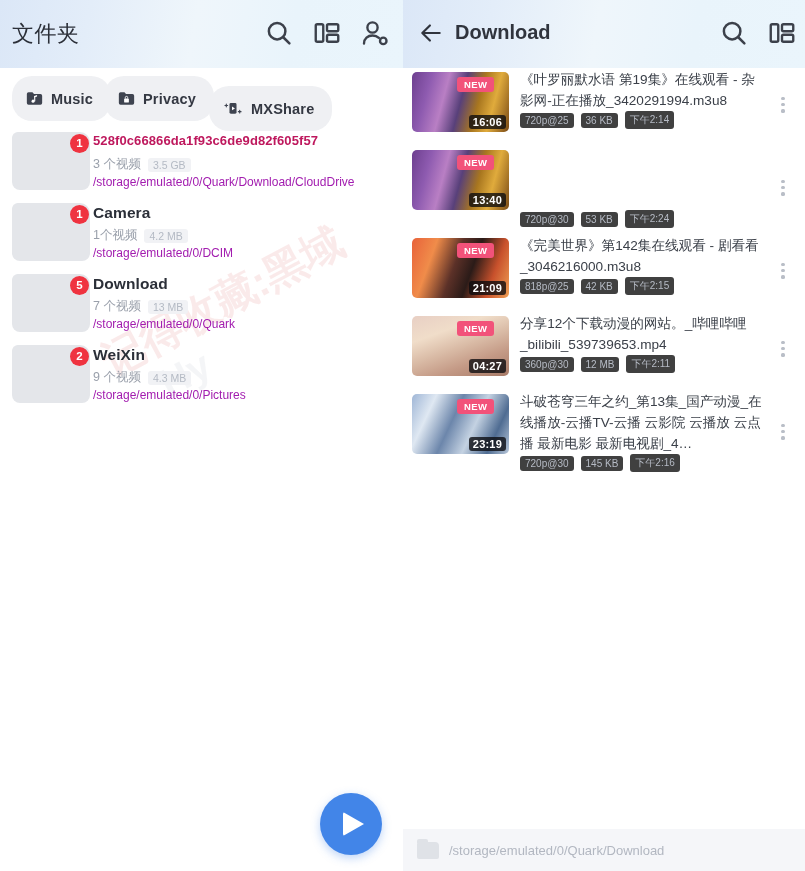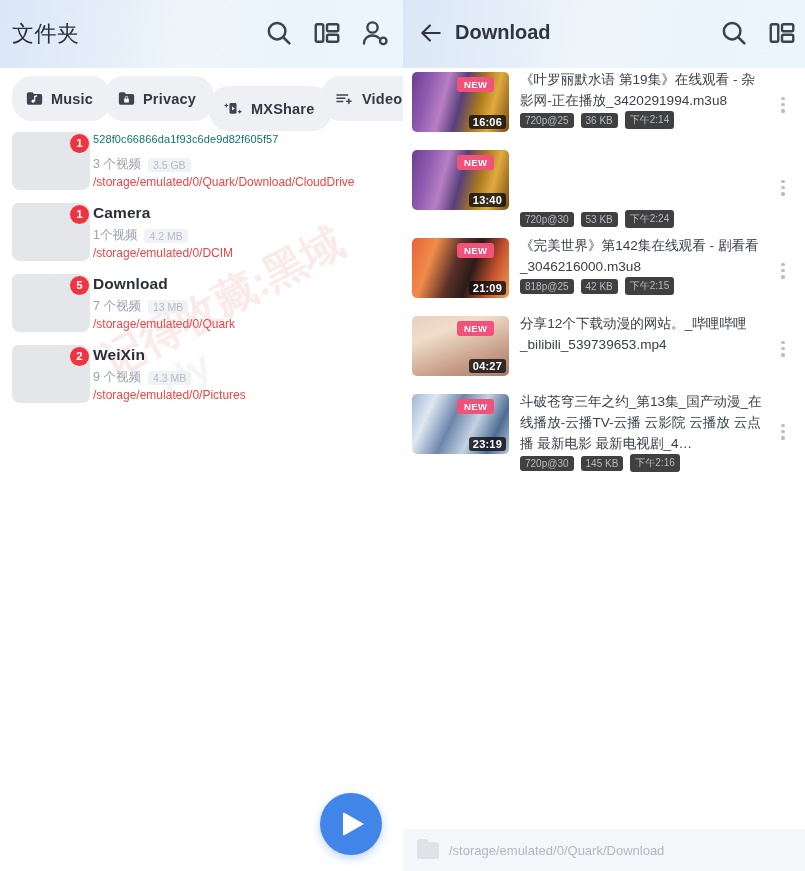--- a/index.html
+++ b/index.html
@@ -61,28 +61,28 @@
   .fr-badge {
     position: absolute; left: 70px; top: 6px;
     min-width: 19px; height: 19px; padding: 0 5px;
     border-radius: 10px; background: #ef3340; color: #fff;
     font-size: 11.5px; font-weight: bold; line-height: 19px; text-align: center;
   }
   .fr-name {
     position: absolute; left: 93px; top: 5px;
     font-size: 15.5px; font-weight: bold; color: #2b2f38; letter-spacing:.1px;
   }
-  .fr-name.sel { color: #0f766e; font-weight: normal; font-size: 11px; }
+  .fr-name.sel { color: #be185d; font-weight: bold; font-size: 13px; }
   .fr-meta { position: absolute; left: 93px; top: 28px; display: flex; align-items: center; }
   .fr-count { font-size: 12.5px; color: #9aa0ab; }
   .fr-size {
     font-size: 10.5px; color: #b4bac4; background: #f1f2f5;
     border-radius: 3px; padding: 1px 5px; margin-left: 7px;
   }
-  .fr-path { position: absolute; left: 93px; top: 47px; font-size: 12px; color: #ef4444; }
+  .fr-path { position: absolute; left: 93px; top: 47px; font-size: 12px; color: #a21caf; }
 
   
   #watermark {
     position: absolute; left: 120px; top: 250px; width: 330px; height: 200px;
     transform: rotate(-28deg); pointer-events: none; user-select:none;
     opacity: .5;
   }
   #watermark .wm1 { font-size: 42px; font-weight: bold; color: #f6d6d6; white-space: nowrap; }
   #watermark .wm2 { font-size: 40px; font-weight: bold; color: #ebedf0; white-space: nowrap; margin-top: -4px; margin-left: 40px;}
 
@@ -218,27 +218,20 @@
 
       <div id="chip-2" class="chip">
         <svg width="20" height="15" viewBox="0 0 22 17">
           <rect x="7" y="2.4" width="8" height="12" rx="1.6" fill="#3f4450"></rect>
           <path d="M9.9 6.2l3.3 2.2-3.3 2.2z" fill="#fff"></path>
           <path d="M3.4 3.6v3M1.9 5.1h3M18.6 10.6v3M17.1 12.1h3" stroke="#3f4450" stroke-width="1.3" stroke-linecap="round"></path>
         </svg>
         <span class="ctxt">MXShare</span>
       </div>
 
-      <div id="chip-3" class="chip">
-        <svg width="19" height="15" viewBox="0 0 21 17">
-          <path d="M2 4.4h12M2 8.2h9M2 12h6.5" stroke="#3f4450" stroke-width="1.7" stroke-linecap="round"></path>
-          <path d="M15.4 9.2v5M12.9 11.7h5" stroke="#3f4450" stroke-width="1.7" stroke-linecap="round"></path>
-        </svg>
-        <span class="ctxt">Video</span>
-      </div>
     </div>
 
     <div id="watermark">
       <div class="wm1">记得收藏:黑域</div>
       <div class="wm2">Hy</div>
     </div>
 
     <div id="folder-list">
         <div class="folder-row">
           <div class="fr-icon">
@@ -380,20 +373,25 @@
             <i></i>
           </div>
         </div>
         <div class="vrow" style="height: 78px; position: absolute; top: 244px;">
           <div class="vthumb">
             <div class="tbg" style="background:linear-gradient(160deg,#e8cfc4 0%,#f0ddc9 28%,#d8b9a4 52%,#c49a86 72%,#a87b68 100%)"></div>
             <div class="newbadge">NEW</div>
             <div class="dur">04:27</div>
           </div>
           <div class="vtitle">分享12个下载动漫的网站。_哔哩哔哩_bilibili_539739653.mp4</div>
+          <div class="vmeta" style="top:45px">
+            <span>360p@30</span>
+            <span>12 MB</span>
+            <span>下午2:11</span>
+          </div>
           <div class="vmore" style="top:31px">
             <i></i>
             <i></i>
             <i></i>
           </div>
         </div>
         <div class="vrow" style="height: 88px; position: absolute; top: 322px;">
           <div class="vthumb">
             <div class="tbg" style="background:linear-gradient(115deg,#9fb6d6 0%,#dfe8f2 20%,#6c86ab 42%,#c4d2e2 62%,#4f6c92 82%,#b9c8da 100%)"></div>
             <div class="newbadge">NEW</div>

